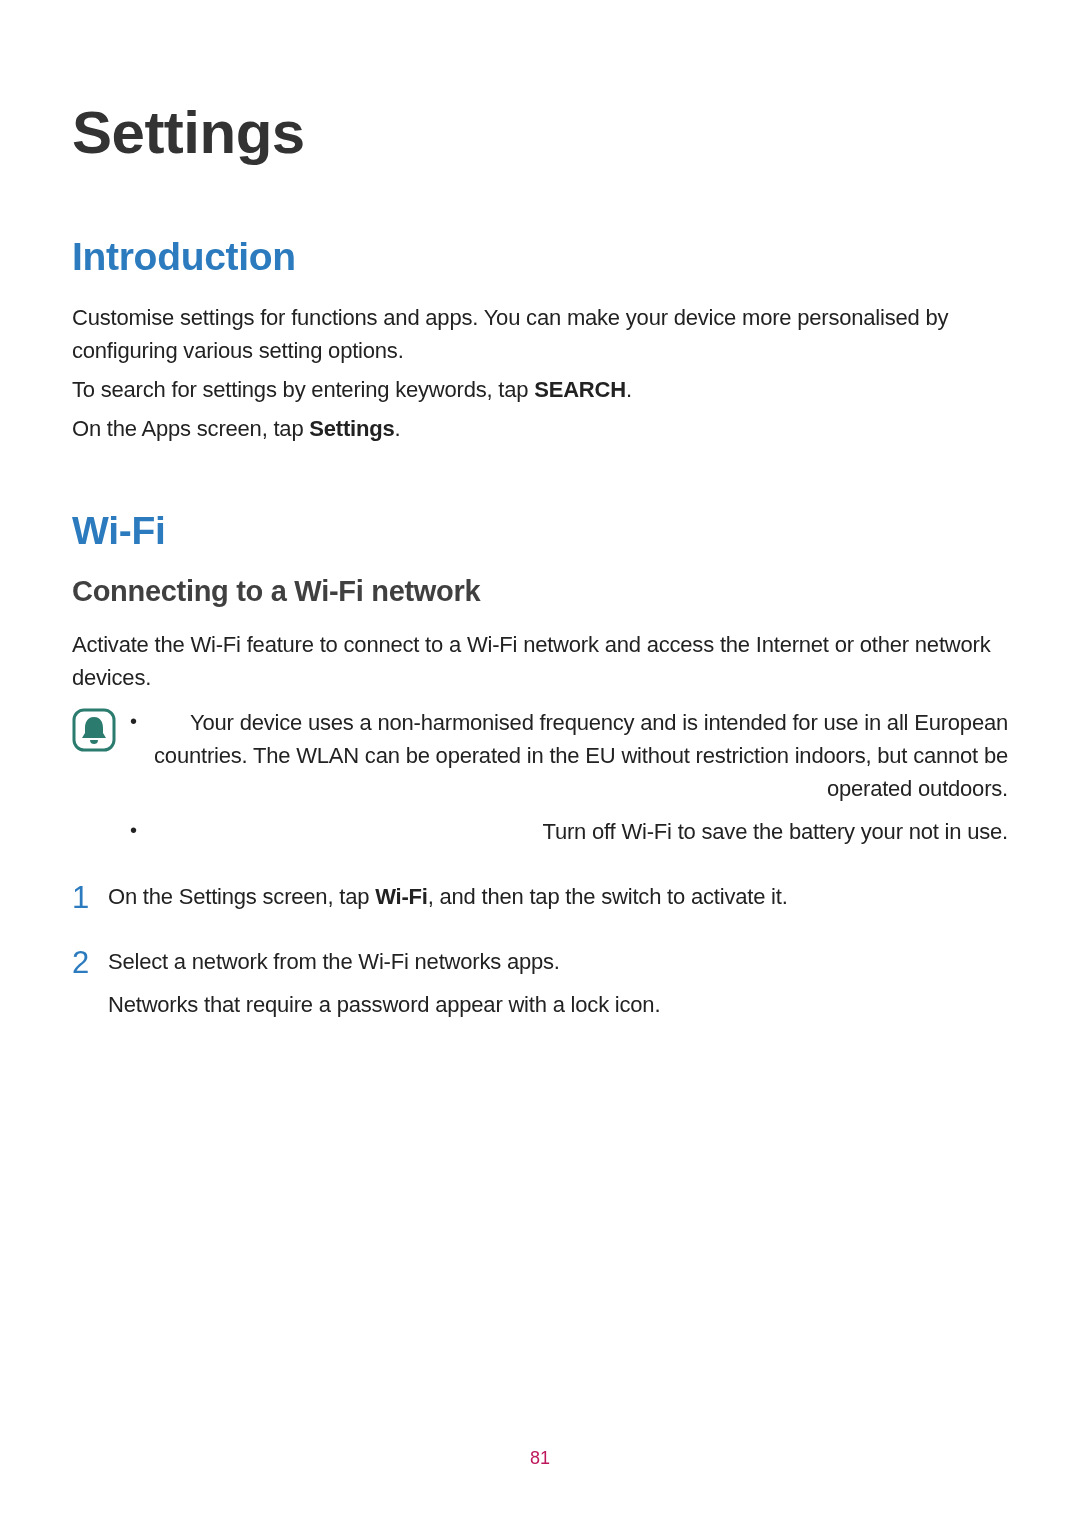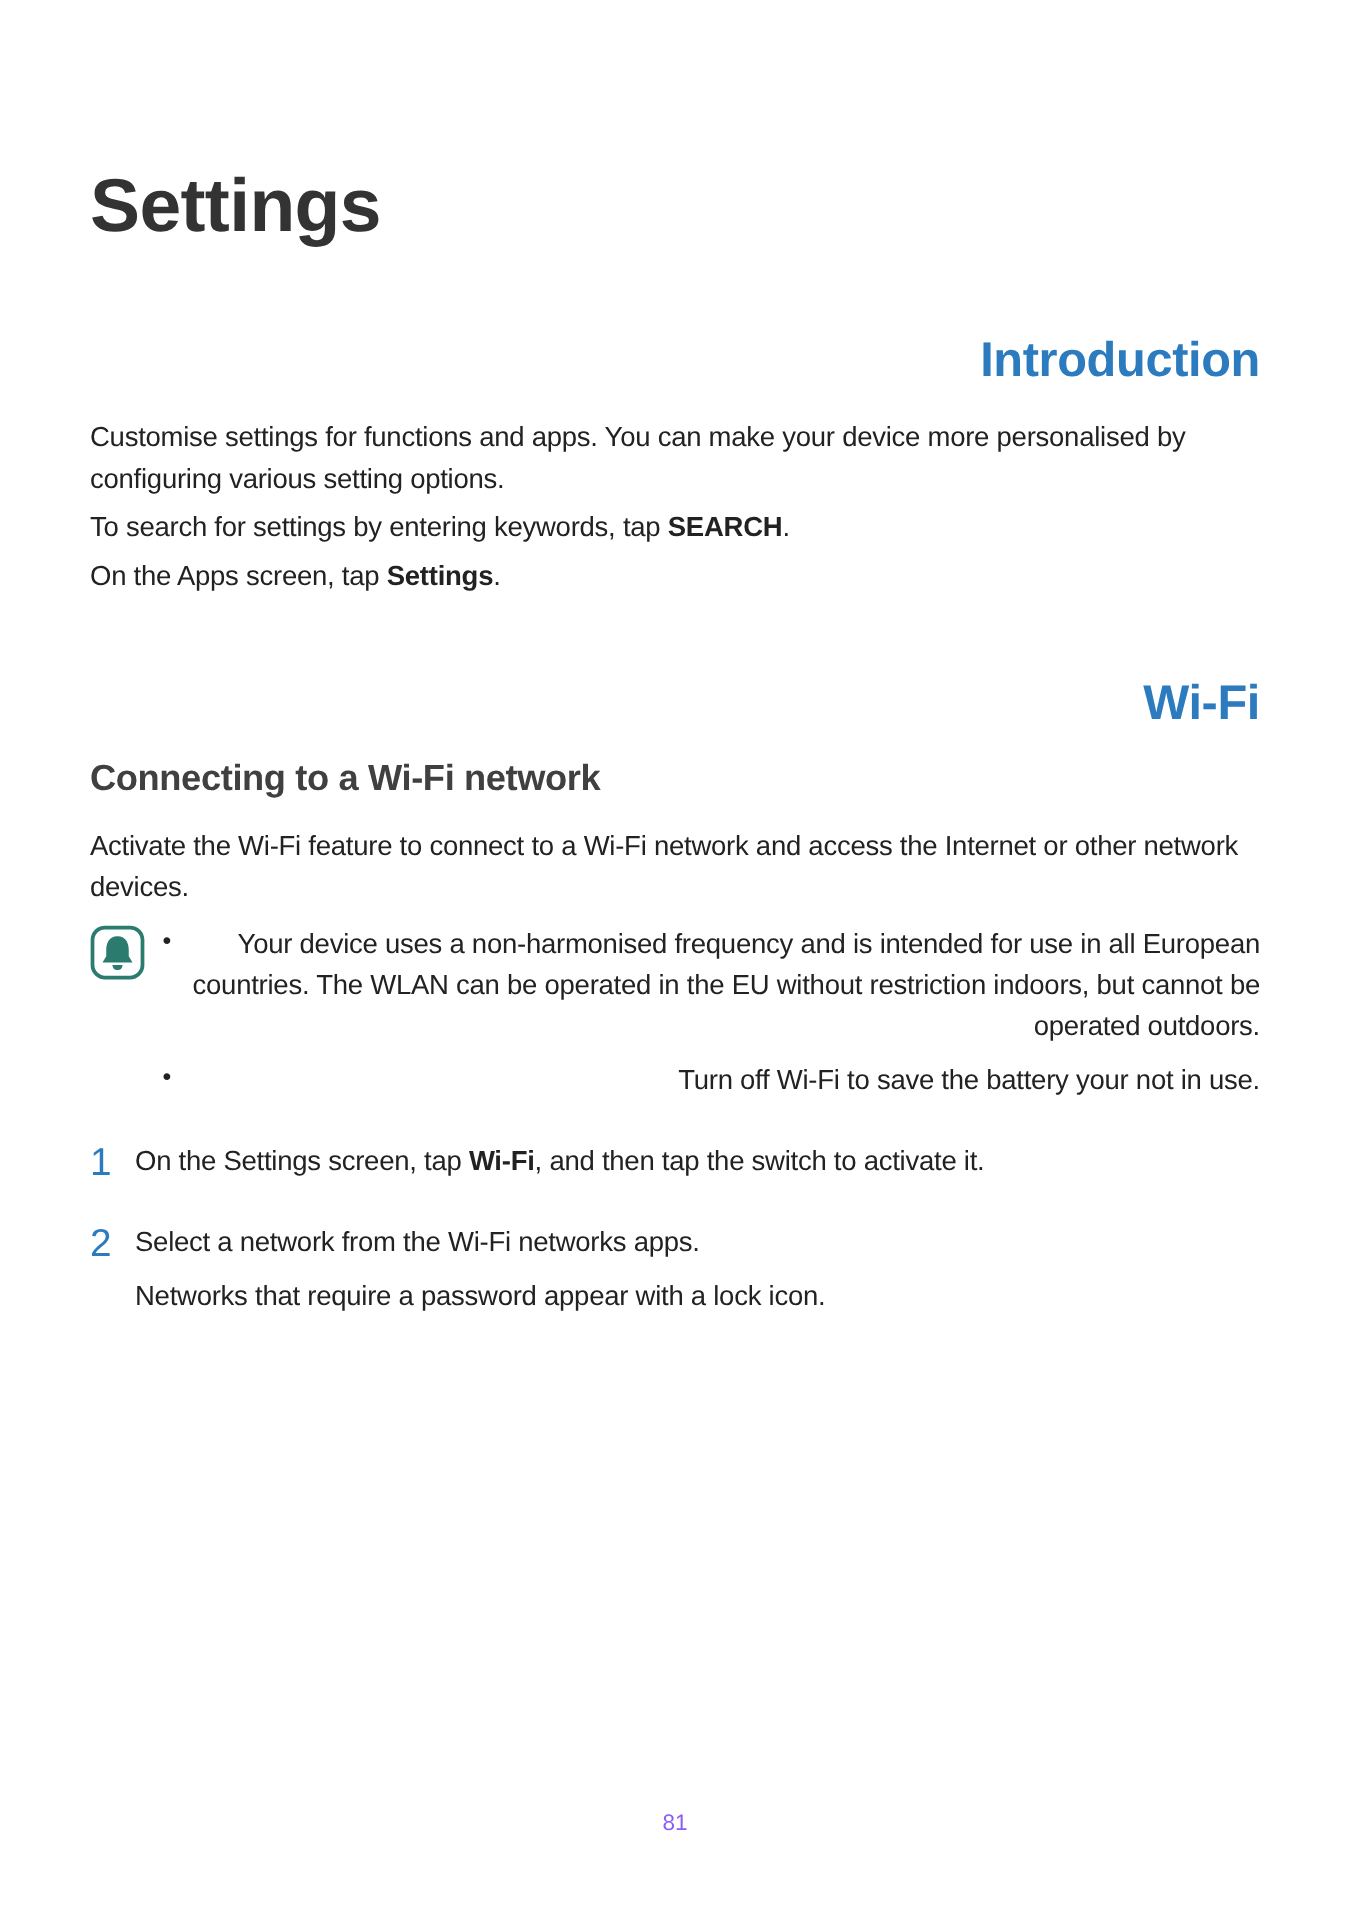--- a/index.html
+++ b/index.html
@@ -10,36 +10,34 @@
     body {
       width: 1080px;
       height: 1527px;
       background: #ffffff;
       font-family: "Segoe UI", "Helvetica Neue", Arial, sans-serif;
       color: #222;
       position: relative;
     }
     .page {
       padding: 98px 72px 0 72px;
-      margin-top: 32px;
     }
     .chapter-title {
       font-size: 60px;
       font-weight: 700;
       color: #333;
       letter-spacing: -0.5px;
       margin-bottom: 68px;
     }
     .h1 {
       font-size: 39px;
       font-weight: 700;
       color: #2B7BBE;
       margin-bottom: 22px;
       letter-spacing: -0.3px;
-      text-align: right;
     }
     .h2 {
       font-size: 29px;
       font-weight: 700;
       color: #404040;
       margin-bottom: 20px;
       margin-top: 10px;
       letter-spacing: -0.3px;
     }
     .body-text {
@@ -116,21 +114,21 @@
     .step-body .body-text {
       margin-bottom: 10px;
     }
     .page-number {
       position: absolute;
       bottom: 58px;
       left: 0;
       right: 0;
       text-align: center;
       font-size: 18px;
-      color: #8b5cf6;
+      color: #be185d;
     }
   </style>
 </head>
 <body>
 
 <div class="page">
 
   <div class="chapter-title">Settings</div>
 
   <div class="h1">Introduction</div>

